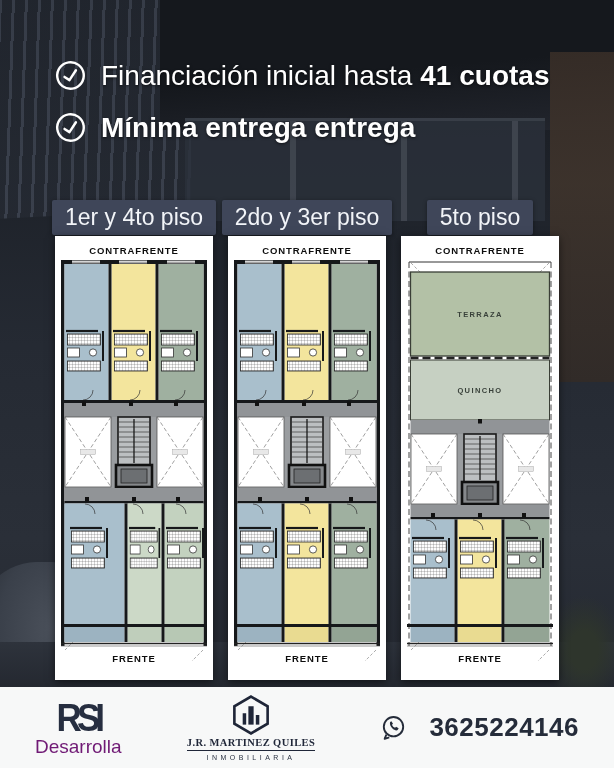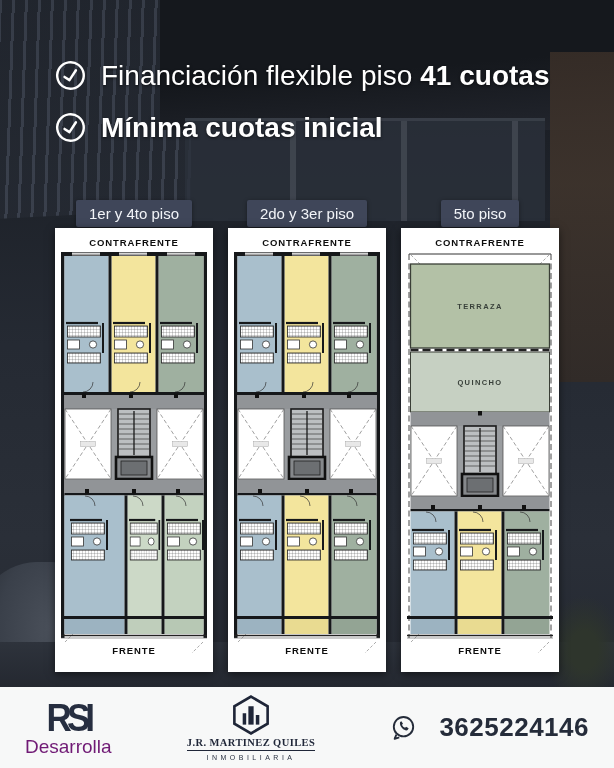--- a/index.html
+++ b/index.html
@@ -26,30 +26,30 @@
   
   .benefits{position:absolute;left:55px;top:60px;}
   .brow{display:flex;align-items:center;gap:15px;margin-bottom:21px;}
   .btext{display:flex;gap:8px;color:#fff;font-size:28px;line-height:1;
     text-shadow:0 1px 3px rgba(0,0,0,.6);}
   .breg:empty{display:none;}
   .bbold{font-weight:bold;}
   
   .plans{position:absolute;left:0;top:200px;width:100%;display:flex;justify-content:center;gap:15px;}
   .plan-col{width:158px;display:flex;flex-direction:column;align-items:center;}
-  .plan-pill{background:#3f4659;color:#f2f4f8;font-size:15px;line-height:1;
+  .plan-pill{background:#3f4659;color:#f2f4f8;font-size:23px;line-height:1;
     padding:6px 13px;border-radius:2px;margin-bottom:1px;white-space:nowrap;
     box-shadow:0 1px 4px rgba(0,0,0,.4);}
   .plan-svg{width:158px;height:444px;display:block;box-shadow:0 2px 8px rgba(0,0,0,.55);}
   .ptxt{font:bold 9.5px "Liberation Sans",sans-serif;fill:#0d0d0d;letter-spacing:.9px;text-anchor:middle;}
   .atxt{font:bold 7.5px "Liberation Sans",sans-serif;fill:#39413a;letter-spacing:1.4px;text-anchor:middle;}
   
   .footer{position:absolute;left:0;bottom:0;width:100%;height:81px;background:#f7f8f8;
     display:flex;align-items:center;justify-content:space-between;box-sizing:border-box;
-    padding:0 25px;}
+    padding:0 35px;}
   .dev{display:flex;flex-direction:column;align-items:center;line-height:1;}
   .dev-logo{font-size:35px;font-weight:bold;letter-spacing:-5px;color:#262e40;
     transform:scaleY(1.12);margin-bottom:3px;}
   .dev-name{font-size:19px;color:#701a75;}
   .agency{display:flex;flex-direction:column;align-items:center;line-height:1;}
   .agency-name{font-size:10.5px;font-weight:bold;color:#1f2638;letter-spacing:.4px;
     border-bottom:1.5px solid #1f2638;padding-bottom:1.5px;margin-top:2px;font-family:Liberation Serif, serif;}
   .agency-sub{font-size:7px;letter-spacing:3.5px;color:#2a3242;margin-top:3px;}
   .phone{display:flex;align-items:center;gap:22px;}
   .phone-number{font-size:26px;font-weight:bold;color:#252c3a;letter-spacing:.5px;}
@@ -103,34 +103,34 @@
 
   <div class="benefits">
     <div class="brow">
       <svg width="31" height="31" viewBox="0 0 28 28">
         <g transform="rotate(-8 14 14)">
           <circle cx="14" cy="14" r="12" fill="none" stroke="#fff" stroke-width="2.2"></circle>
           <path d="M8.5 14.5l4 3.5 7-8" fill="none" stroke="#fff" stroke-width="2.2" stroke-linecap="round" stroke-linejoin="round"></path>
         </g>
       </svg>
       <div class="btext">
-        <span class="breg">Financiación flexible piso</span>
+        <span class="breg">Financiación inicial hasta</span>
         <span class="bbold">41 cuotas</span>
       </div>
     </div>
     <div class="brow">
       <svg width="31" height="31" viewBox="0 0 28 28">
         <g transform="rotate(-8 14 14)">
           <circle cx="14" cy="14" r="12" fill="none" stroke="#fff" stroke-width="2.2"></circle>
           <path d="M8.5 14.5l4 3.5 7-8" fill="none" stroke="#fff" stroke-width="2.2" stroke-linecap="round" stroke-linejoin="round"></path>
         </g>
       </svg>
       <div class="btext">
 
-        <span class="bbold">Mínima cuotas inicial</span>
+        <span class="bbold">Mínima entrega entrega</span>
       </div>
     </div>
   </div>
 
   <div class="plans">
 
     <div class="plan-col">
       <div class="plan-pill">1er y 4to piso</div>
       <svg class="plan-svg" viewBox="0 0 158 444">
         <rect width="158" height="444" fill="#ffffff"></rect>

